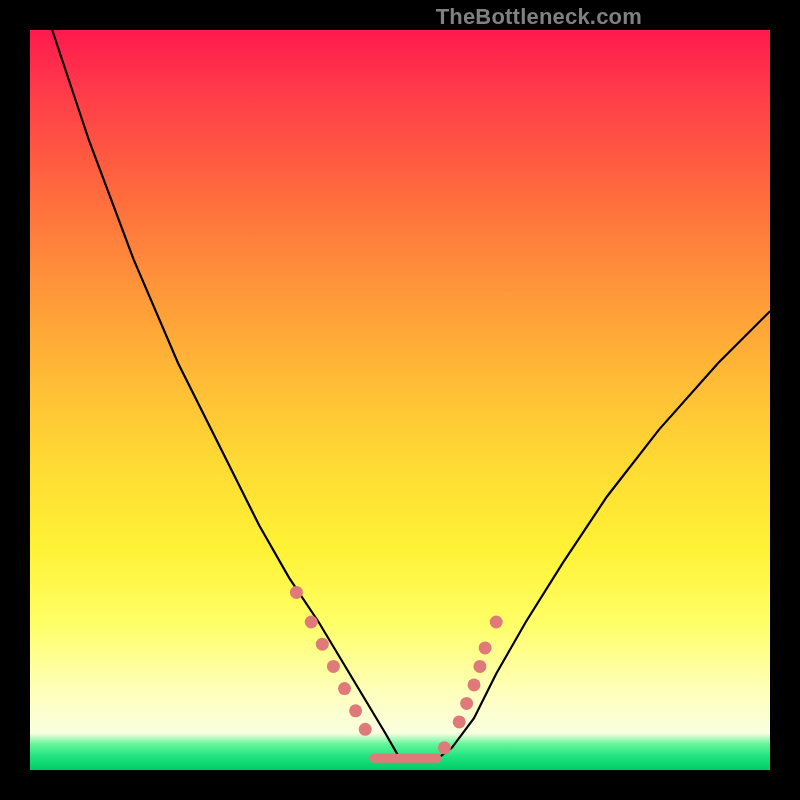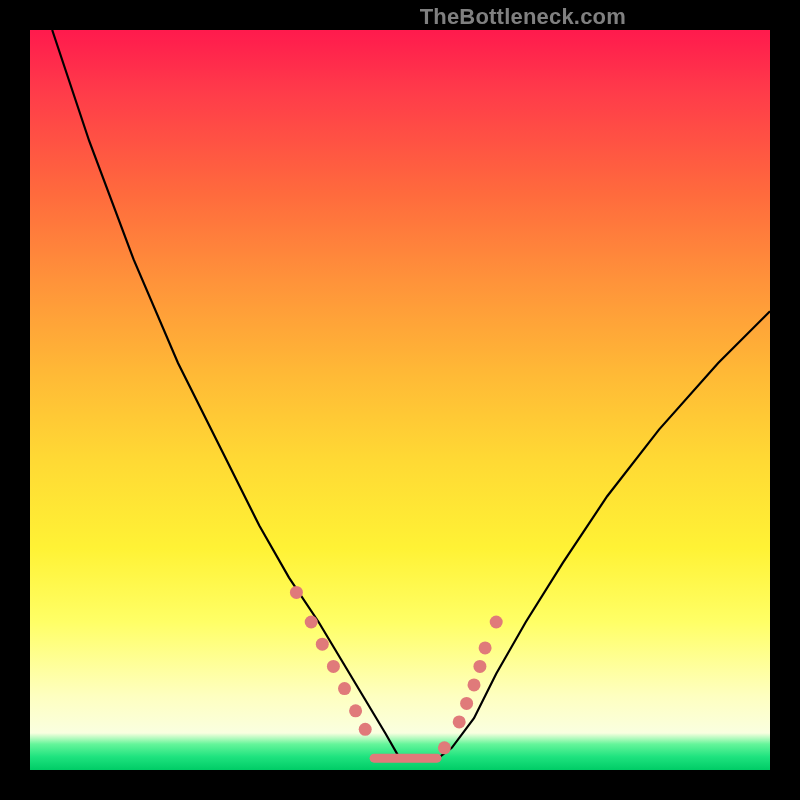--- a/index.html
+++ b/index.html
@@ -8,20 +8,21 @@
     width: 800px;
     height: 800px;
     background: #000;
     overflow: hidden;
     font-family: Arial, Helvetica, sans-serif;
   }
   #chart-wrap {
     position: relative;
     width: 636px;
     height: 800px;
+    padding-left: 16px;
   }
   #plot-area {
     position: absolute;
     left: 30px;
     top: 30px;
     width: 740px;
     height: 740px;
     
     background: linear-gradient(
       to bottom,

